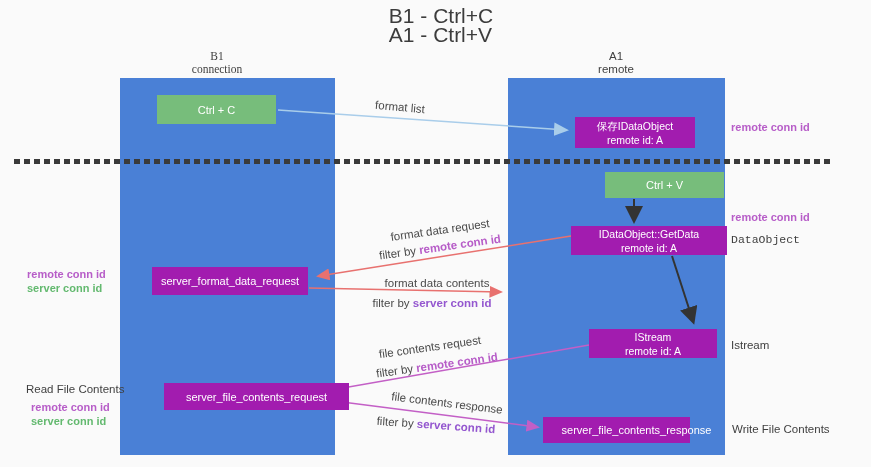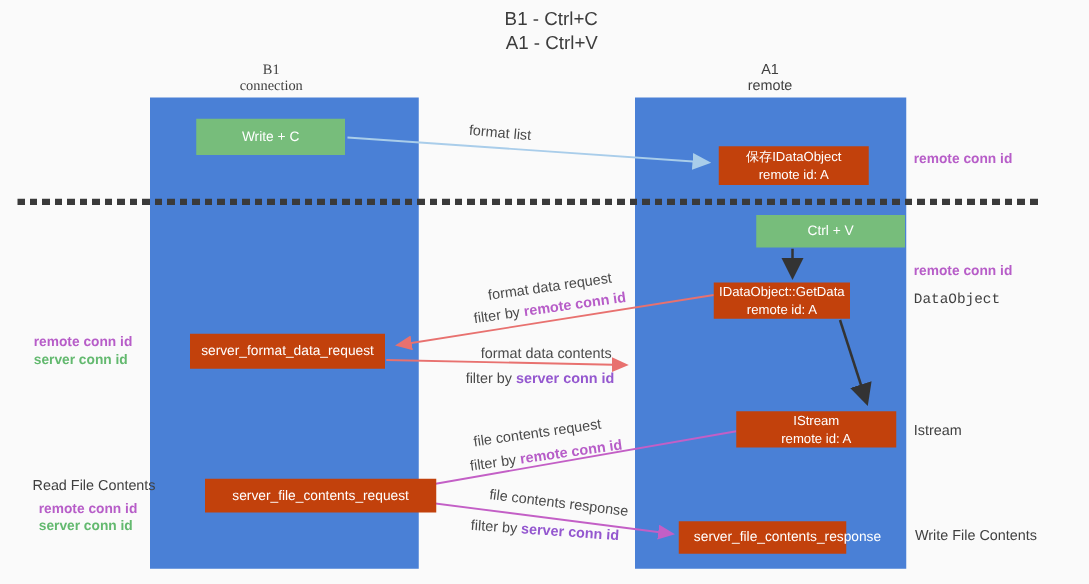--- a/index.html
+++ b/index.html
@@ -7,47 +7,47 @@
   body {
     font-family:"Liberation Sans", sans-serif;
     background:#fafafa;
     position:relative;
     overflow:hidden;
     color:#3f3f3f;
   }
   #stage { position:absolute; inset:0; width:871px; height:467px; }
 
   .title-block { position:absolute; top:6px; left:441px; transform:translateX(-50%);
-    text-align:right; font-size:15px; line-height:19px; color:#3c3c3c; }
+    text-align:left; font-size:21px; line-height:19px; color:#3c3c3c; }
 
   .lane-header { position:absolute; top:50px; transform:translateX(-50%);
     text-align:center; font-size:11.5px; line-height:13px; color:#3f3f3f; }
 
   .lane { position:absolute; top:78px; height:377px; background:#4a80d6; }
   #lane-left  { left:120px; width:215px; }
   #lane-right { left:508px; width:217px; }
 
   .divider { position:absolute; left:14px; top:159px; width:819px; height:5px;
     background:repeating-linear-gradient(90deg,#3a3a3a 0 6px, transparent 6px 10px); }
 
   .box { position:absolute; display:flex; flex-direction:column; align-items:center;
     justify-content:center; color:#ffffff; text-align:center; font-size:10.5px;
     line-height:14px; white-space:nowrap; }
   .box.green  { background:#77bd7b; }
-  .box.orange { background:#c2410c; }
+  .box.orange { background:#a21caf; }
 
   #box-ctrl-c   { left:157px; top:95px;  width:119px; height:29px; font-size:11px; }
   #box-save-ido { left:575px; top:117px; width:120px; height:31px; }
   #box-ctrl-v   { left:575px; top:172px; width:119px; height:26px; font-size:11px;margin-left:30px; }
-  #box-getdata  { left:571px; top:226px; width:109px; height:29px; }
+  #box-getdata  { left:571px; top:226px; width:156px; height:29px; }
   #box-sfd-req  { left:152px; top:267px; width:156px; height:28px; font-size:11px; }
   #box-sfd-resp { left:508px; top:281px; width:157px; height:27px; font-size:11px; }
   #box-istream  { left:589px; top:329px; width:128px; height:29px; }
   #box-sfc-req  { left:164px; top:383px; width:185px; height:27px; font-size:11px; }
-  #box-sfc-resp { left:543px; top:417px; width:134px; height:26px; font-size:11px;padding-left:40px; }
+  #box-sfc-resp { left:543px; top:417px; width:147px; height:26px; font-size:11px;padding-left:40px; }
 
   svg.arrows { position:absolute; inset:0; width:871px; height:467px; pointer-events:none; }
 
   .flow-label { position:absolute; white-space:nowrap; font-size:11.5px; color:#4a4a4a;
     transform-origin:center; }
 
   .orchid { color:#b75dc8; font-weight:bold; }
   .purple { color:#9457cf; font-weight:bold; }
   .greentx { color:#63b96f; font-weight:bold; }
   .side-label { position:absolute; white-space:nowrap; font-size:11px; }
@@ -105,21 +105,21 @@
     <line x1="278" y1="110" x2="566" y2="130" stroke="#a9cdea" stroke-width="1.5" marker-end="url(#ah-blue)"></line>
     <line x1="634" y1="199" x2="634" y2="220" stroke="#333333" stroke-width="2" marker-end="url(#ah-black)"></line>
     <line x1="672" y1="256" x2="693" y2="321" stroke="#333333" stroke-width="2" marker-end="url(#ah-black)"></line>
     <line x1="571" y1="236" x2="319" y2="276" stroke="#e8716f" stroke-width="1.5" marker-end="url(#ah-red)"></line>
     <line x1="309" y1="288" x2="500" y2="292" stroke="#e8716f" stroke-width="1.5" marker-end="url(#ah-red)"></line>
     <line x1="589" y1="345" x2="320" y2="392" stroke="#c35fc6" stroke-width="1.5" marker-end="url(#ah-magenta)"></line>
     <line x1="311" y1="398" x2="537" y2="427" stroke="#c35fc6" stroke-width="1.5" marker-end="url(#ah-magenta)"></line>
   </svg>
 
   <div class="box green" id="box-ctrl-c">
-    <div>Write + C</div>
+    <div>Ctrl + C</div>
   </div>
 
   <div class="box orange" id="box-save-ido">
     <div>保存IDataObject</div>
     <div>remote id: A</div>
   </div>
 
   <div class="box green" id="box-ctrl-v">
     <div>Ctrl + V</div>
   </div>

